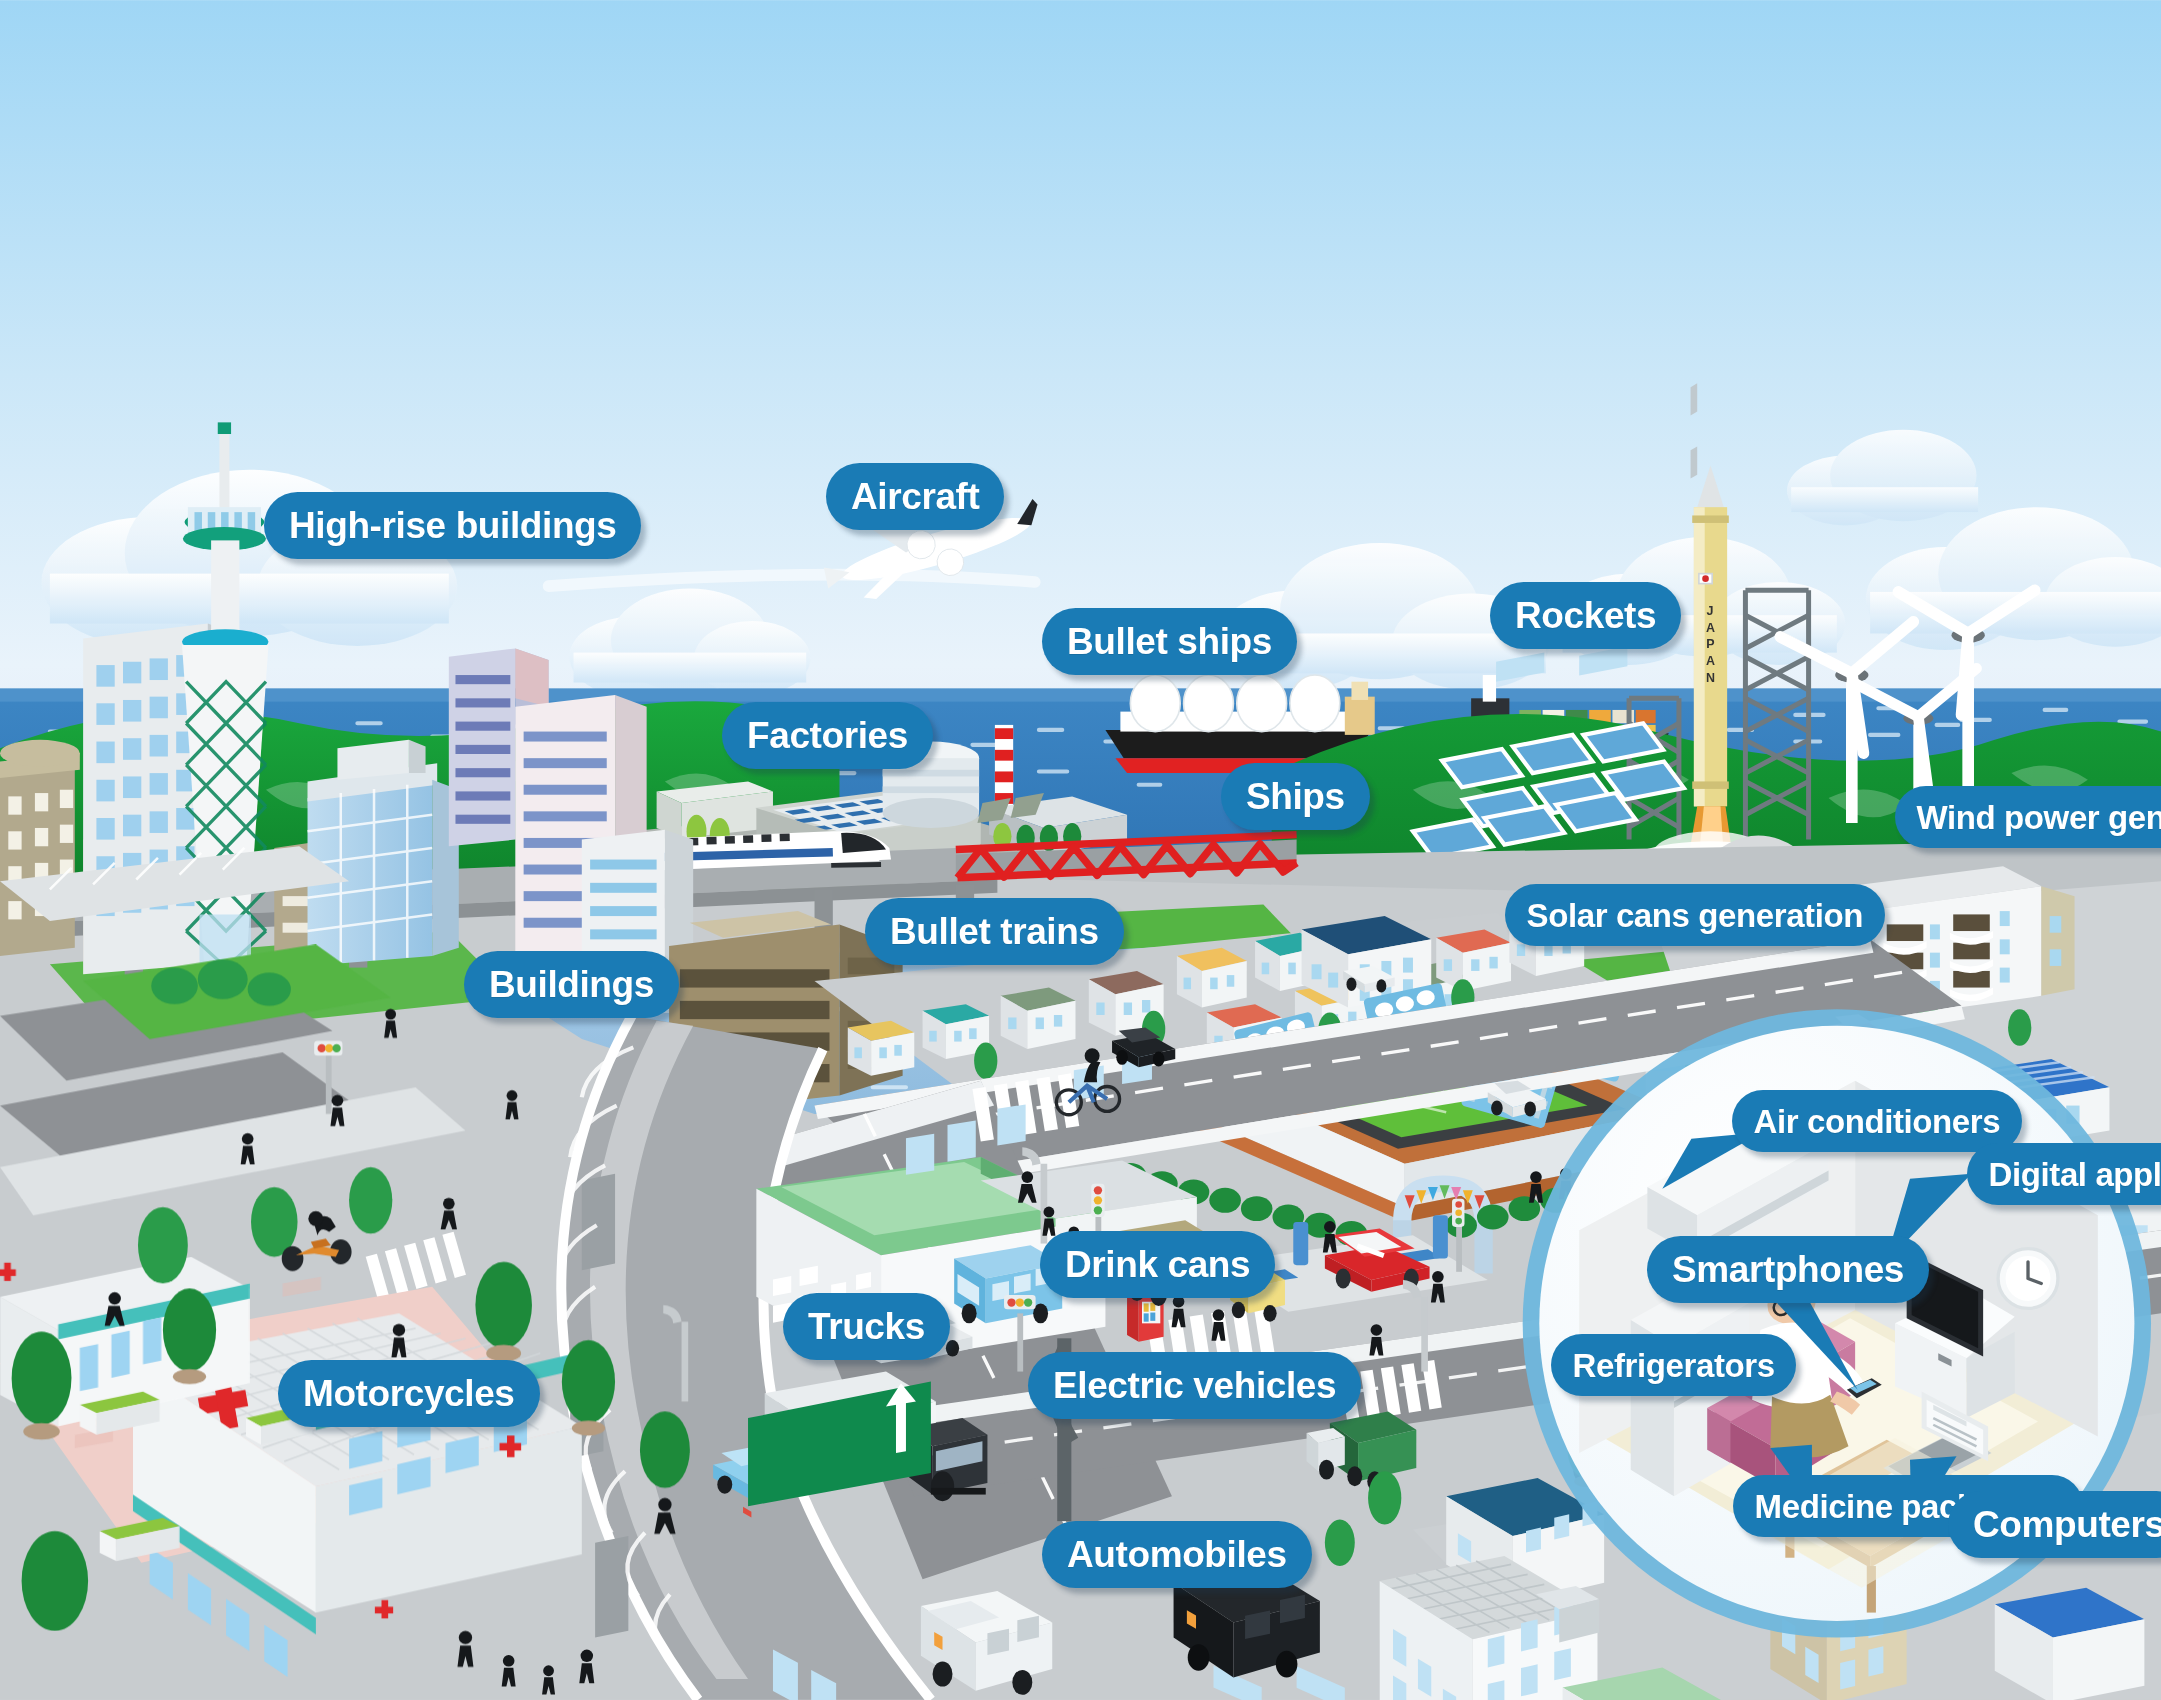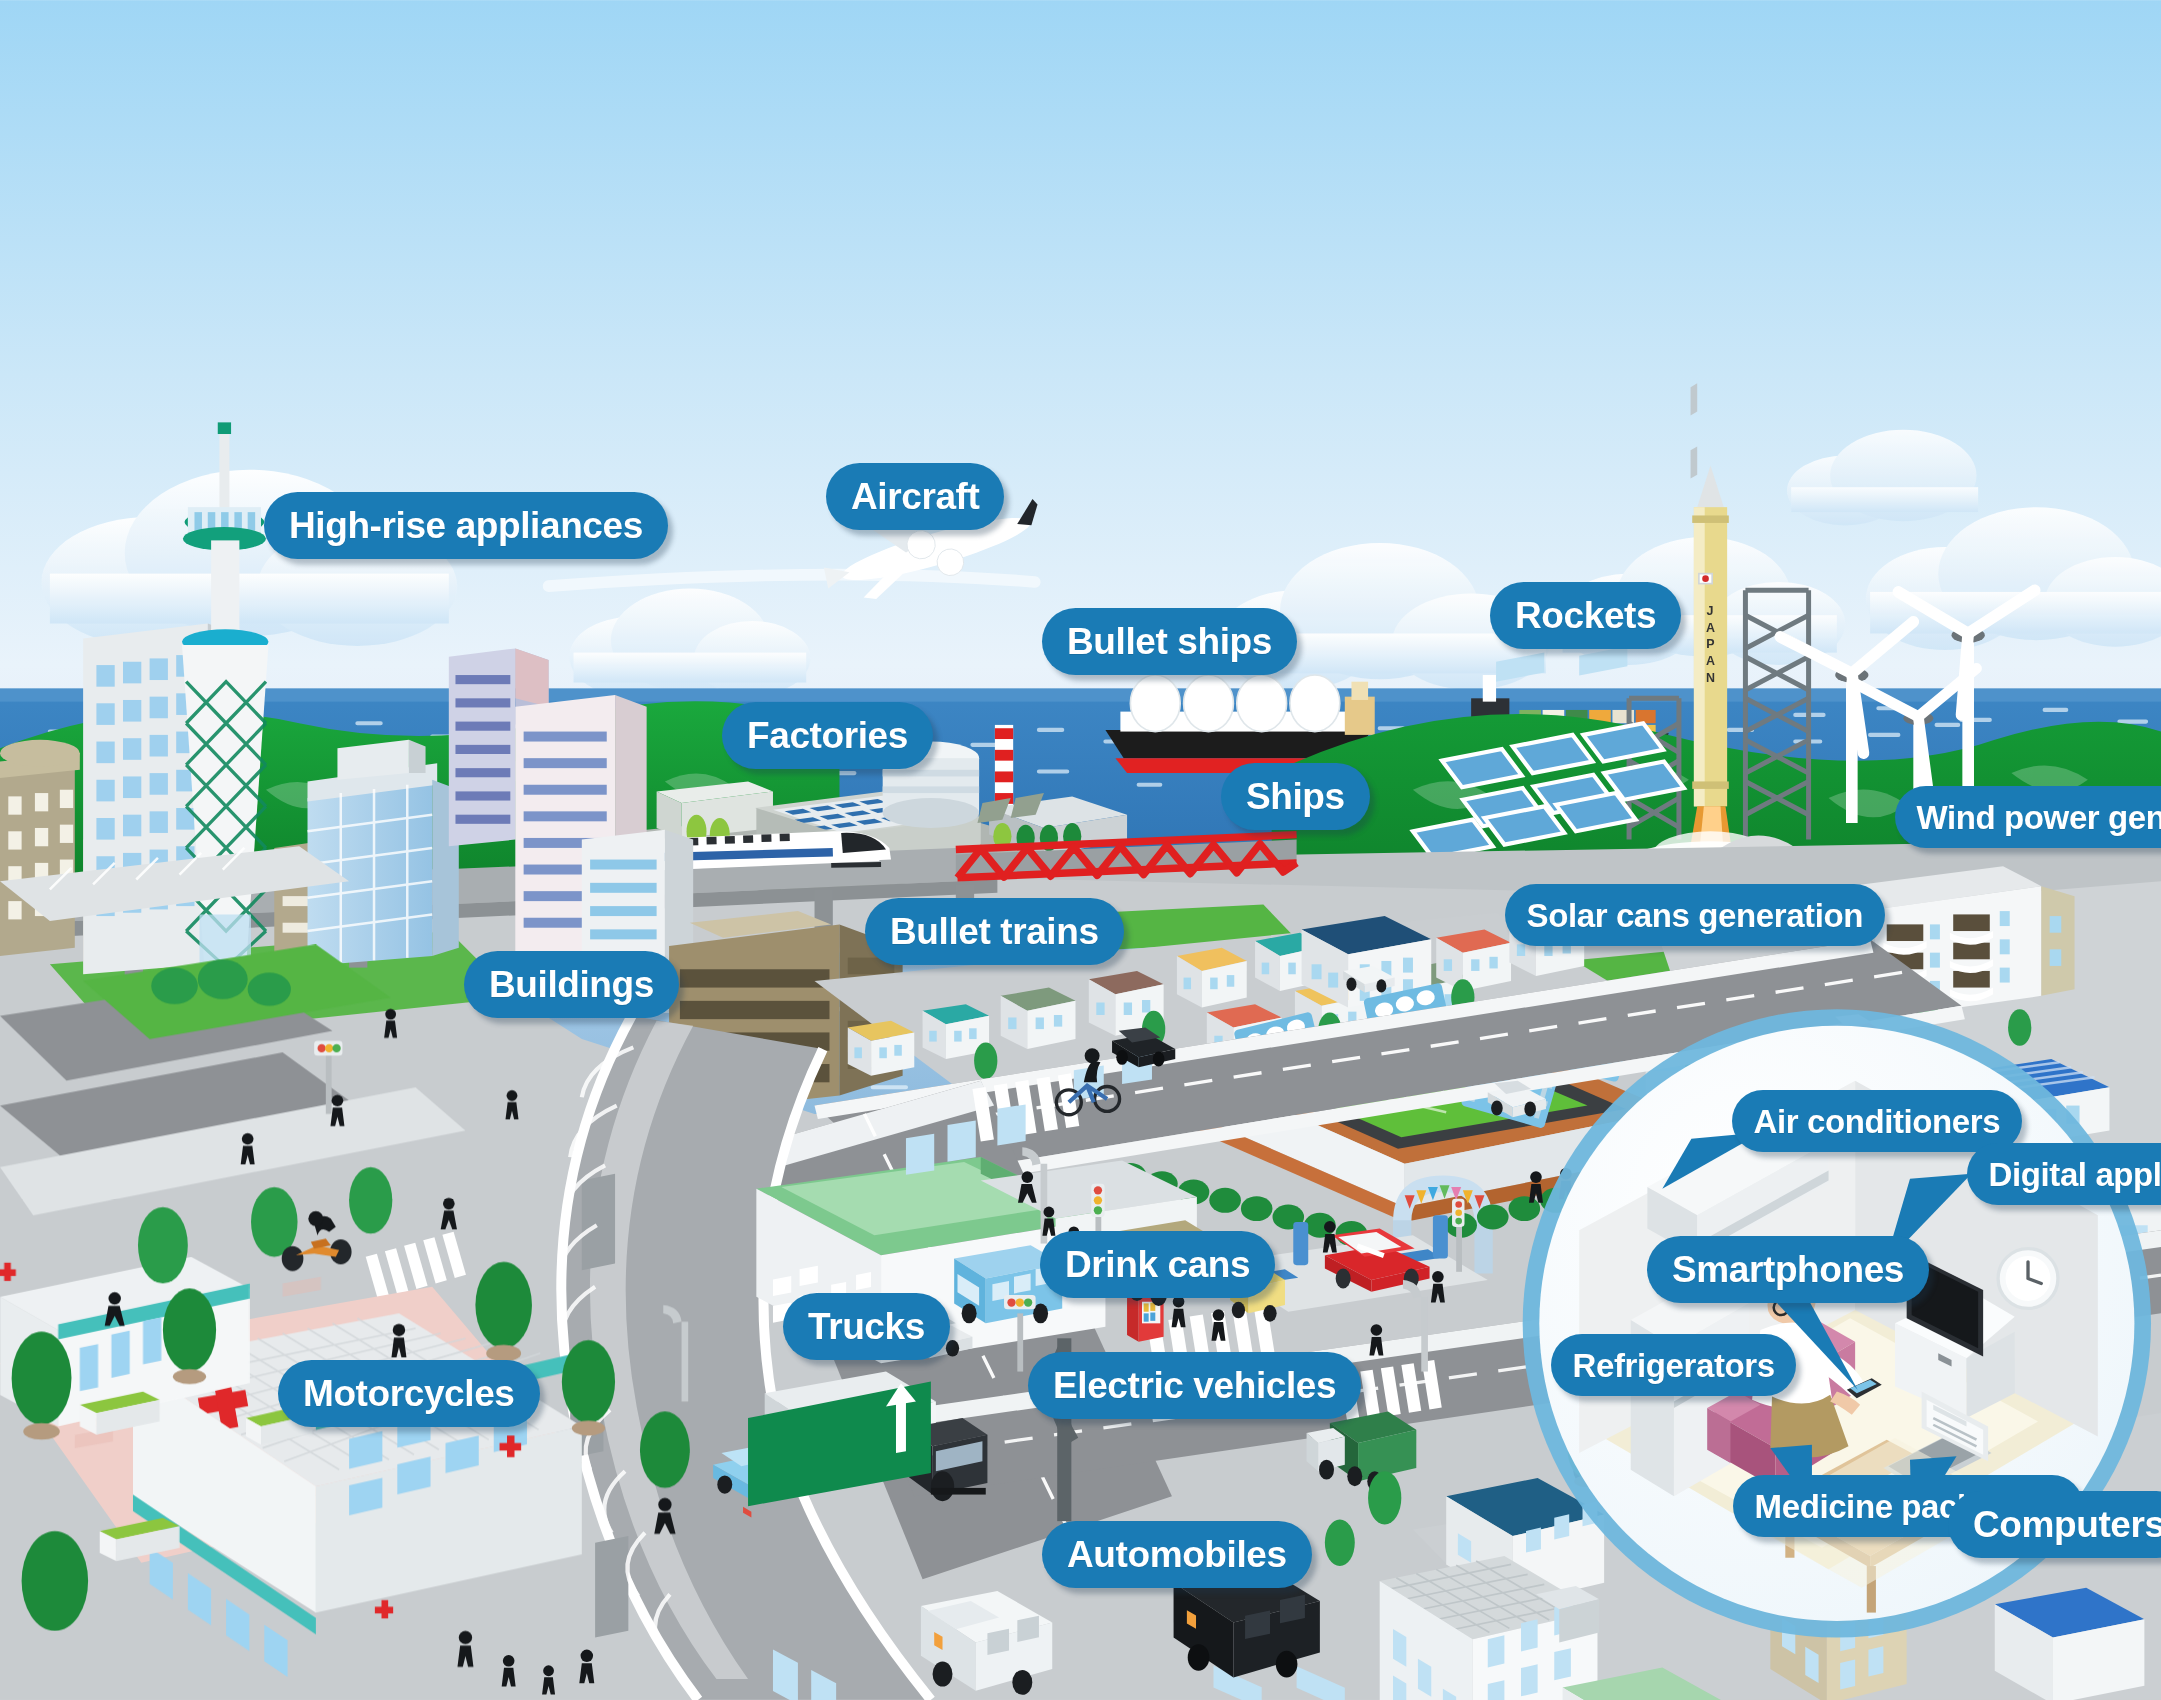--- a/index.html
+++ b/index.html
@@ -1758,21 +1758,21 @@
     <path d="M2035 1370 L2120 1362 L2000 1430 Z"></path>
     <path d="M2298 1418 L2372 1412 L2268 1520 Z"></path>
     <path d="M2094 1520 L2150 1516 L2235 1672 Z"></path>
     <path d="M1940 1626 L1940 1660 L2010 1628 Z"></path>
     <path d="M2130 1742 L2180 1738 L2180 1812 Z"></path>
     <path d="M2298 1756 L2354 1752 L2300 1840 Z"></path>
   </g>
 </svg>
 
 <div>
-  <div class="pill mid" style="left:264px;top:492px;">High-rise appliances</div>
+  <div class="pill mid" style="left:264px;top:492px;">High-rise buildings</div>
   <div class="pill mid" style="left:826px;top:463px;">Aircraft</div>
   <div class="pill mid" style="left:1490px;top:582px;">Rockets</div>
   <div class="pill mid" style="left:1042px;top:608px;">Bullet ships</div>
   <div class="pill mid" style="left:722px;top:692px;margin-top:10px;">Factories</div>
   <div class="pill mid" style="left:1221px;top:763px;">Ships</div>
   <div class="pill small" style="left:1895px;top:786px;">Wind power generation</div>
   <div class="pill small" style="left:1505px;top:884px;">Solar cans generation</div>
   <div class="pill mid" style="left:865px;top:898px;text-align:right;">Bullet trains</div>
   <div class="pill mid" style="left:464px;top:951px;">Buildings</div>
   <div class="pill small" style="left:1732px;top:1090px;">Air conditioners</div>

